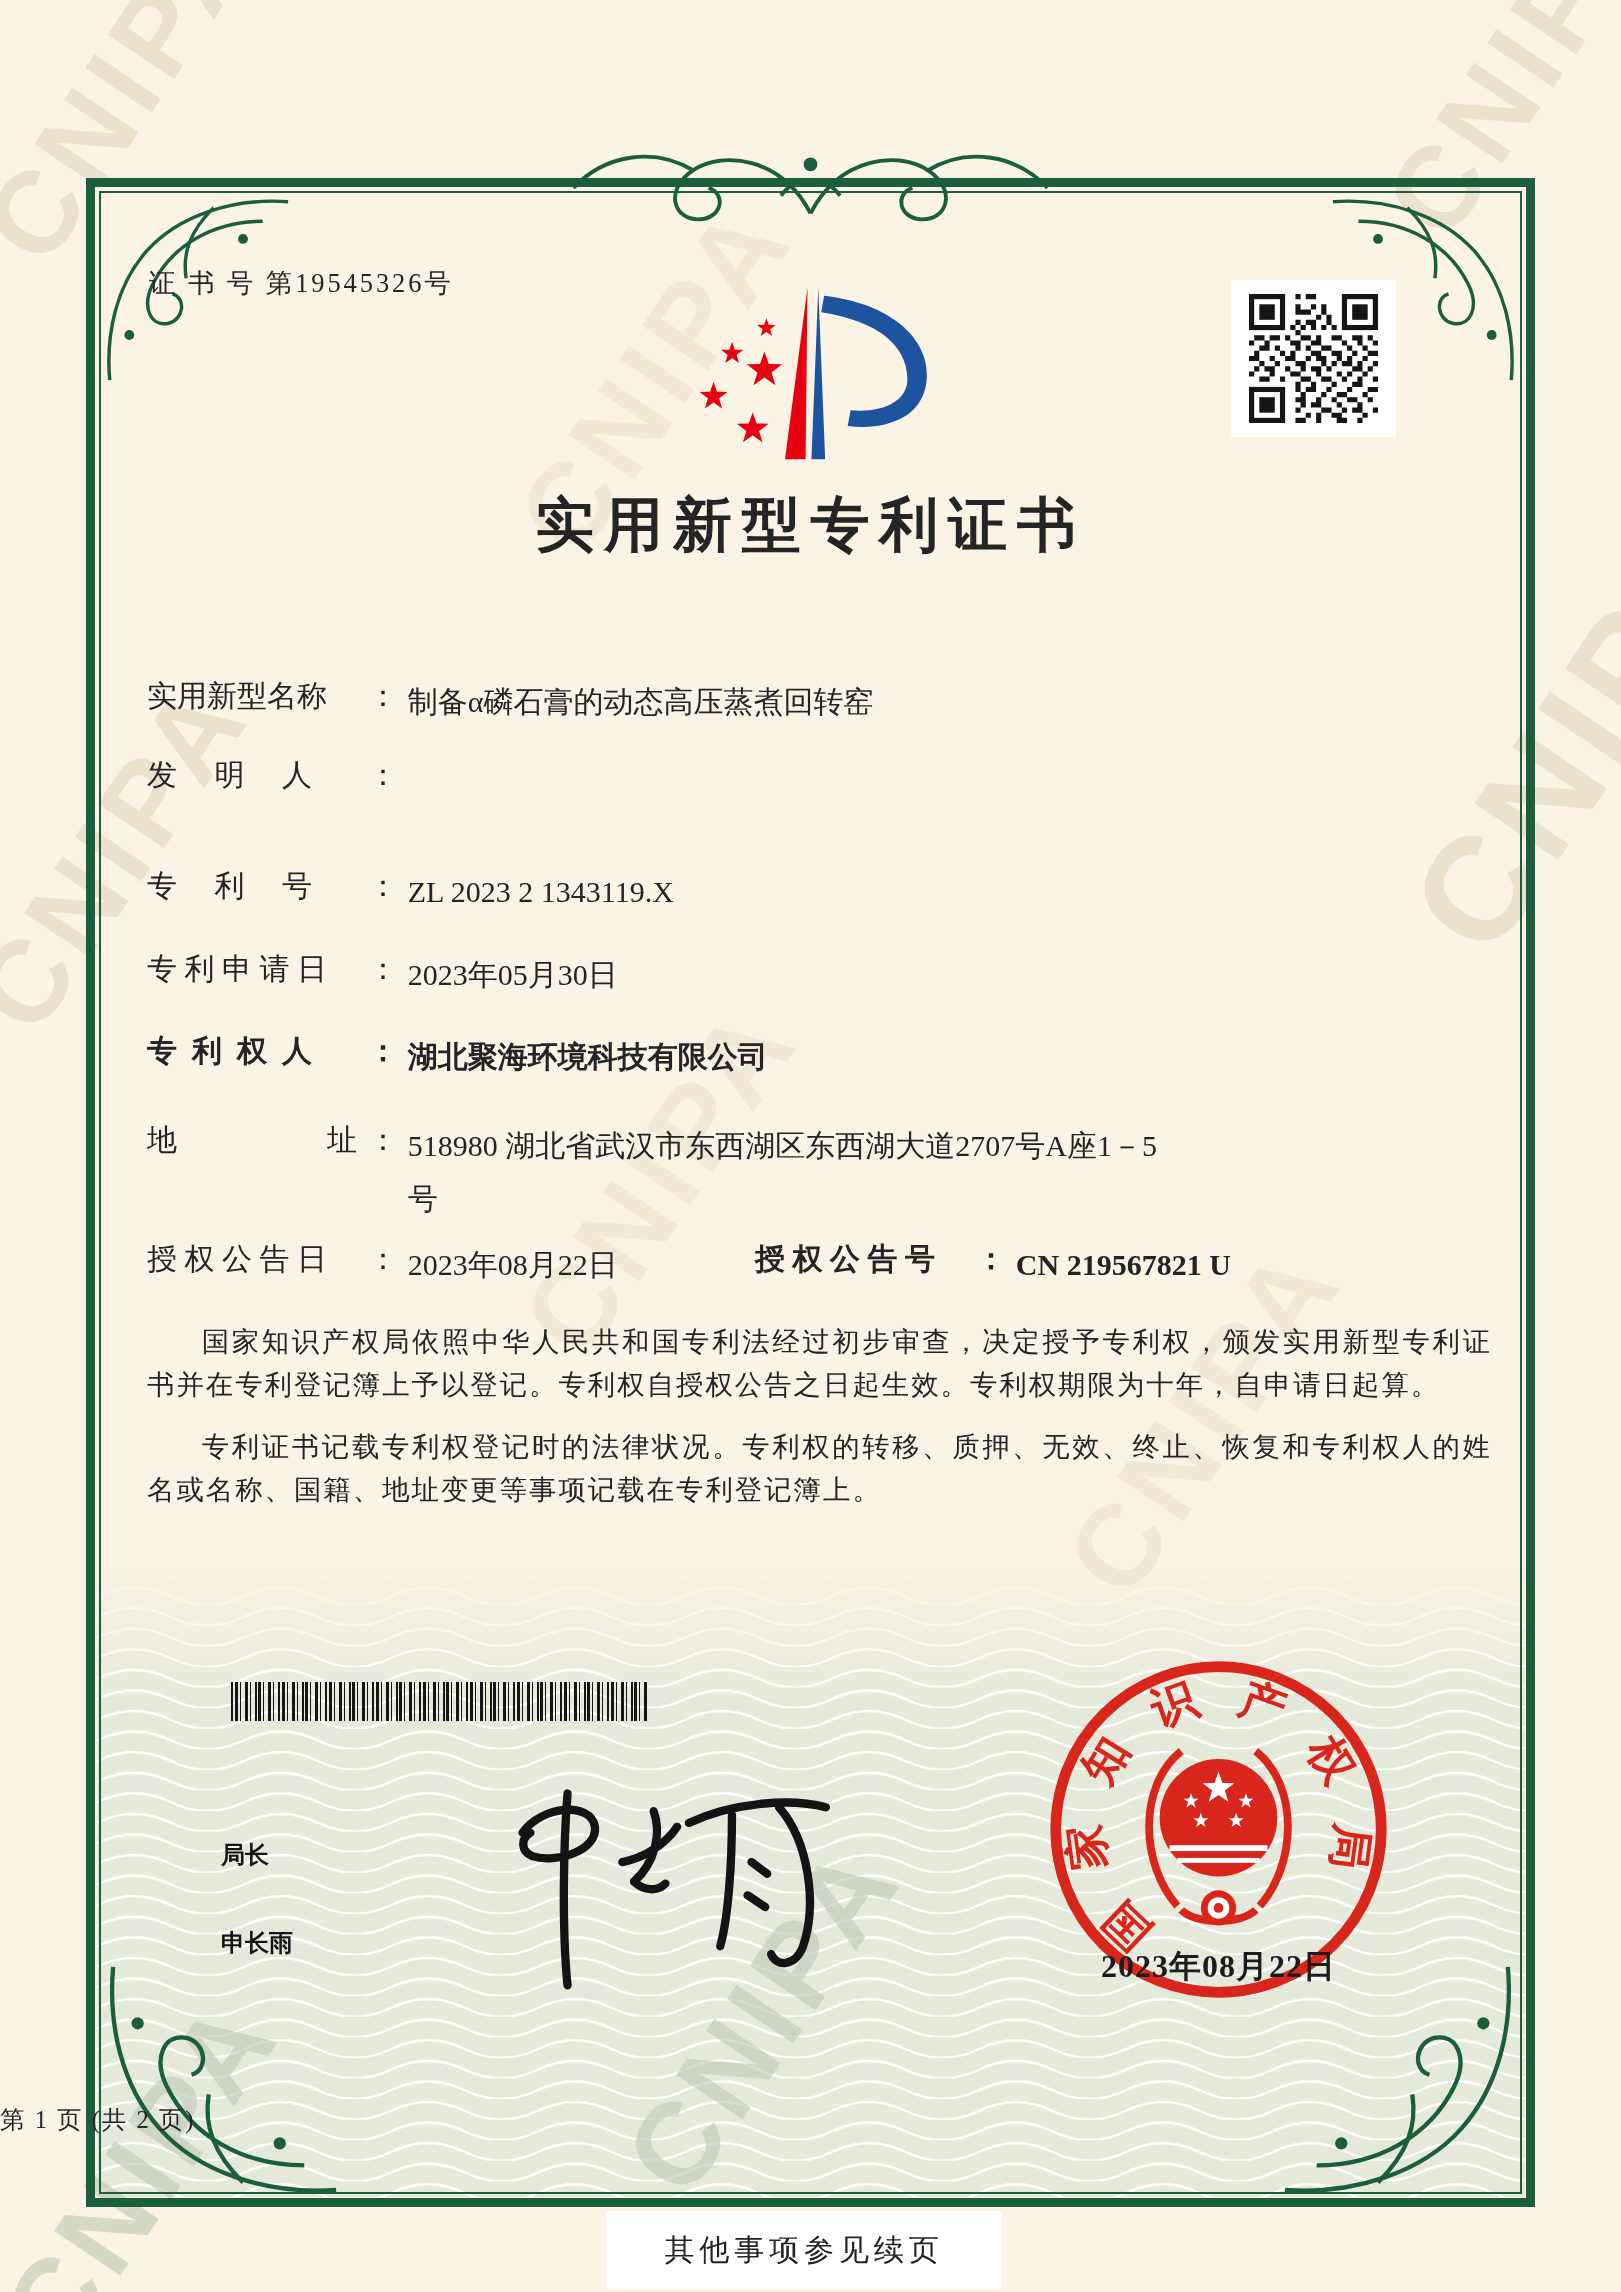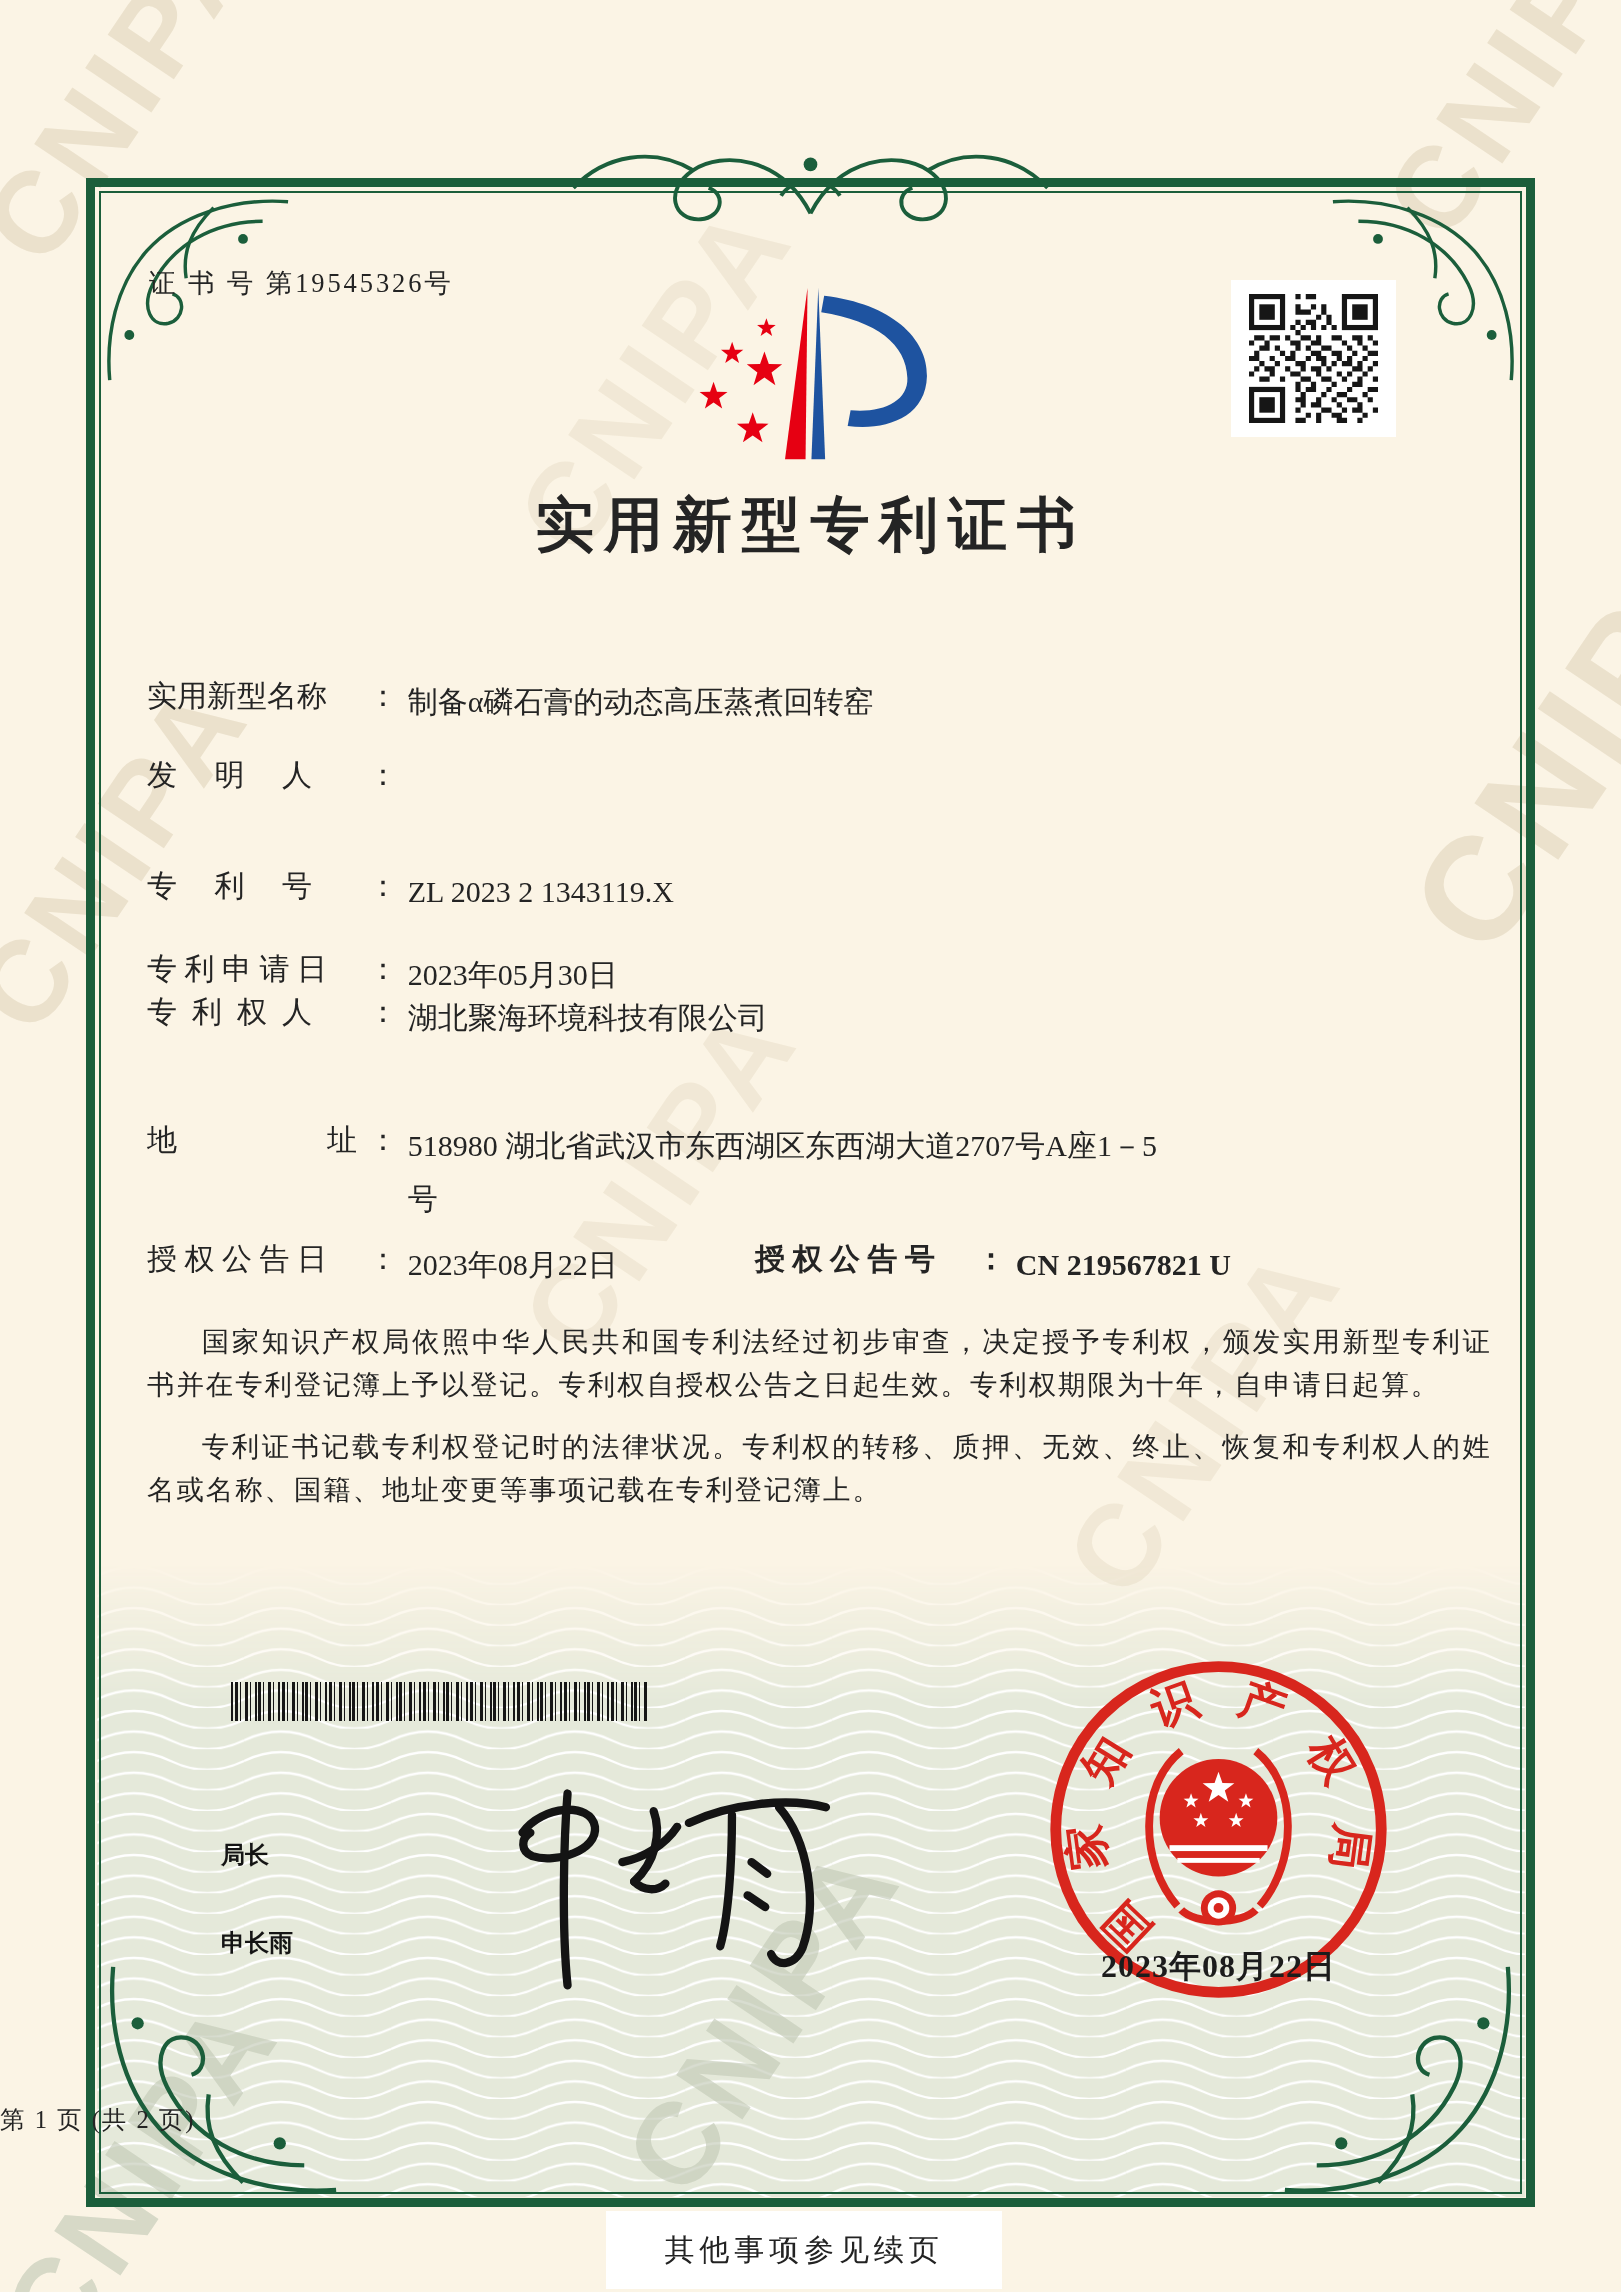--- a/index.html
+++ b/index.html
@@ -216,21 +216,21 @@
       <span class="colon">：</span>
     <span class="val">ZL 2023 2 1343119.X</span>
   </div>
 
   <div class="row" style="top:949px;justify-content:center;">
     <span class="lbl">专 利 申 请 日</span>
       <span class="colon">：</span>
     <span class="val">2023年05月30日</span>
   </div>
 
-  <div class="row" style="top:992px;">
+  <div class="row" style="top:1031px;font-weight:bold;">
     <span class="lbl">专  利  权  人</span>
       <span class="colon">：</span>
     <span class="val">湖北聚海环境科技有限公司</span>
   </div>
 
   <div class="row" style="top:1120px;">
     <span class="lbl">地　　　　　址</span>
       <span class="colon">：</span>
     <span class="val narrow" style="width:755px;">518980 湖北省武汉市东西湖区东西湖大道2707号A座1－5号</span>
   </div>

